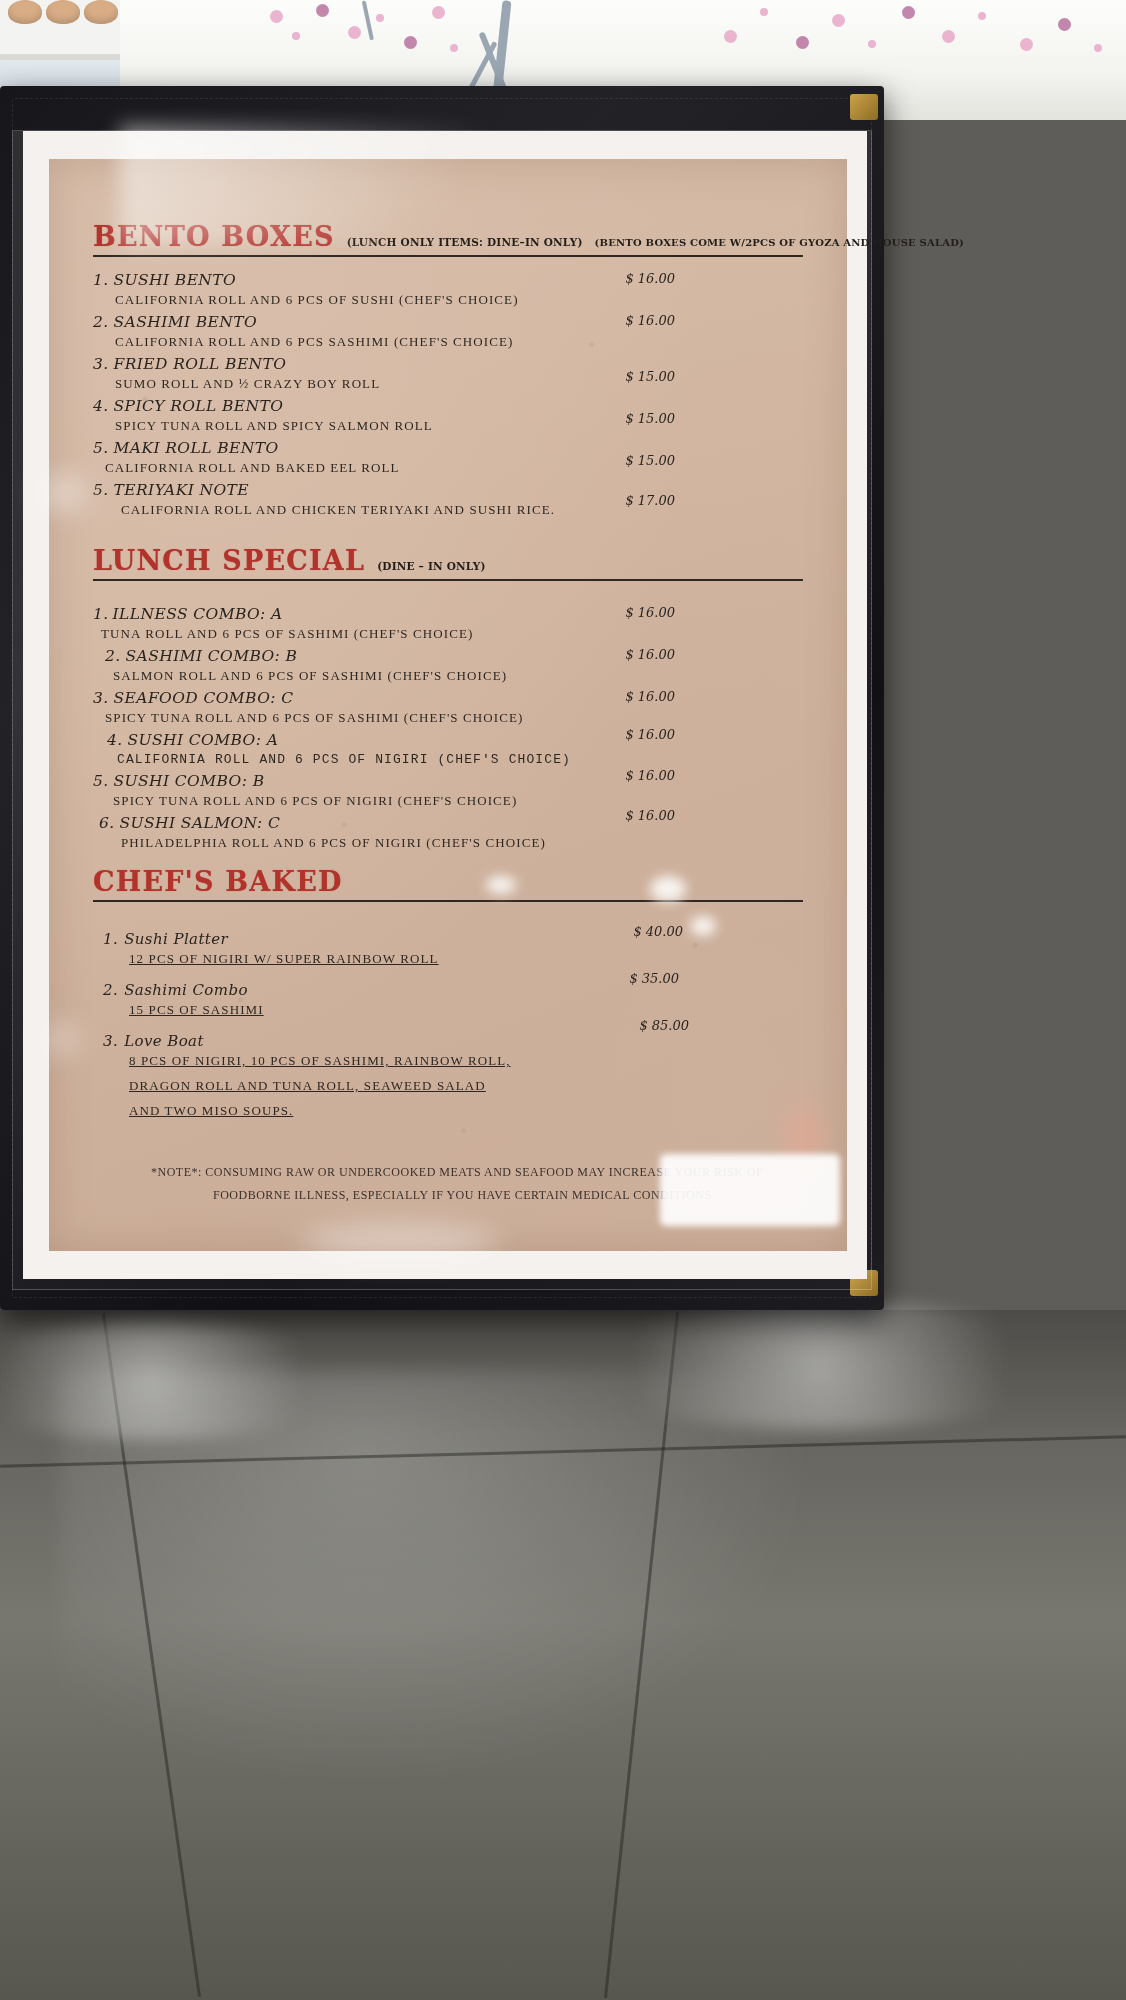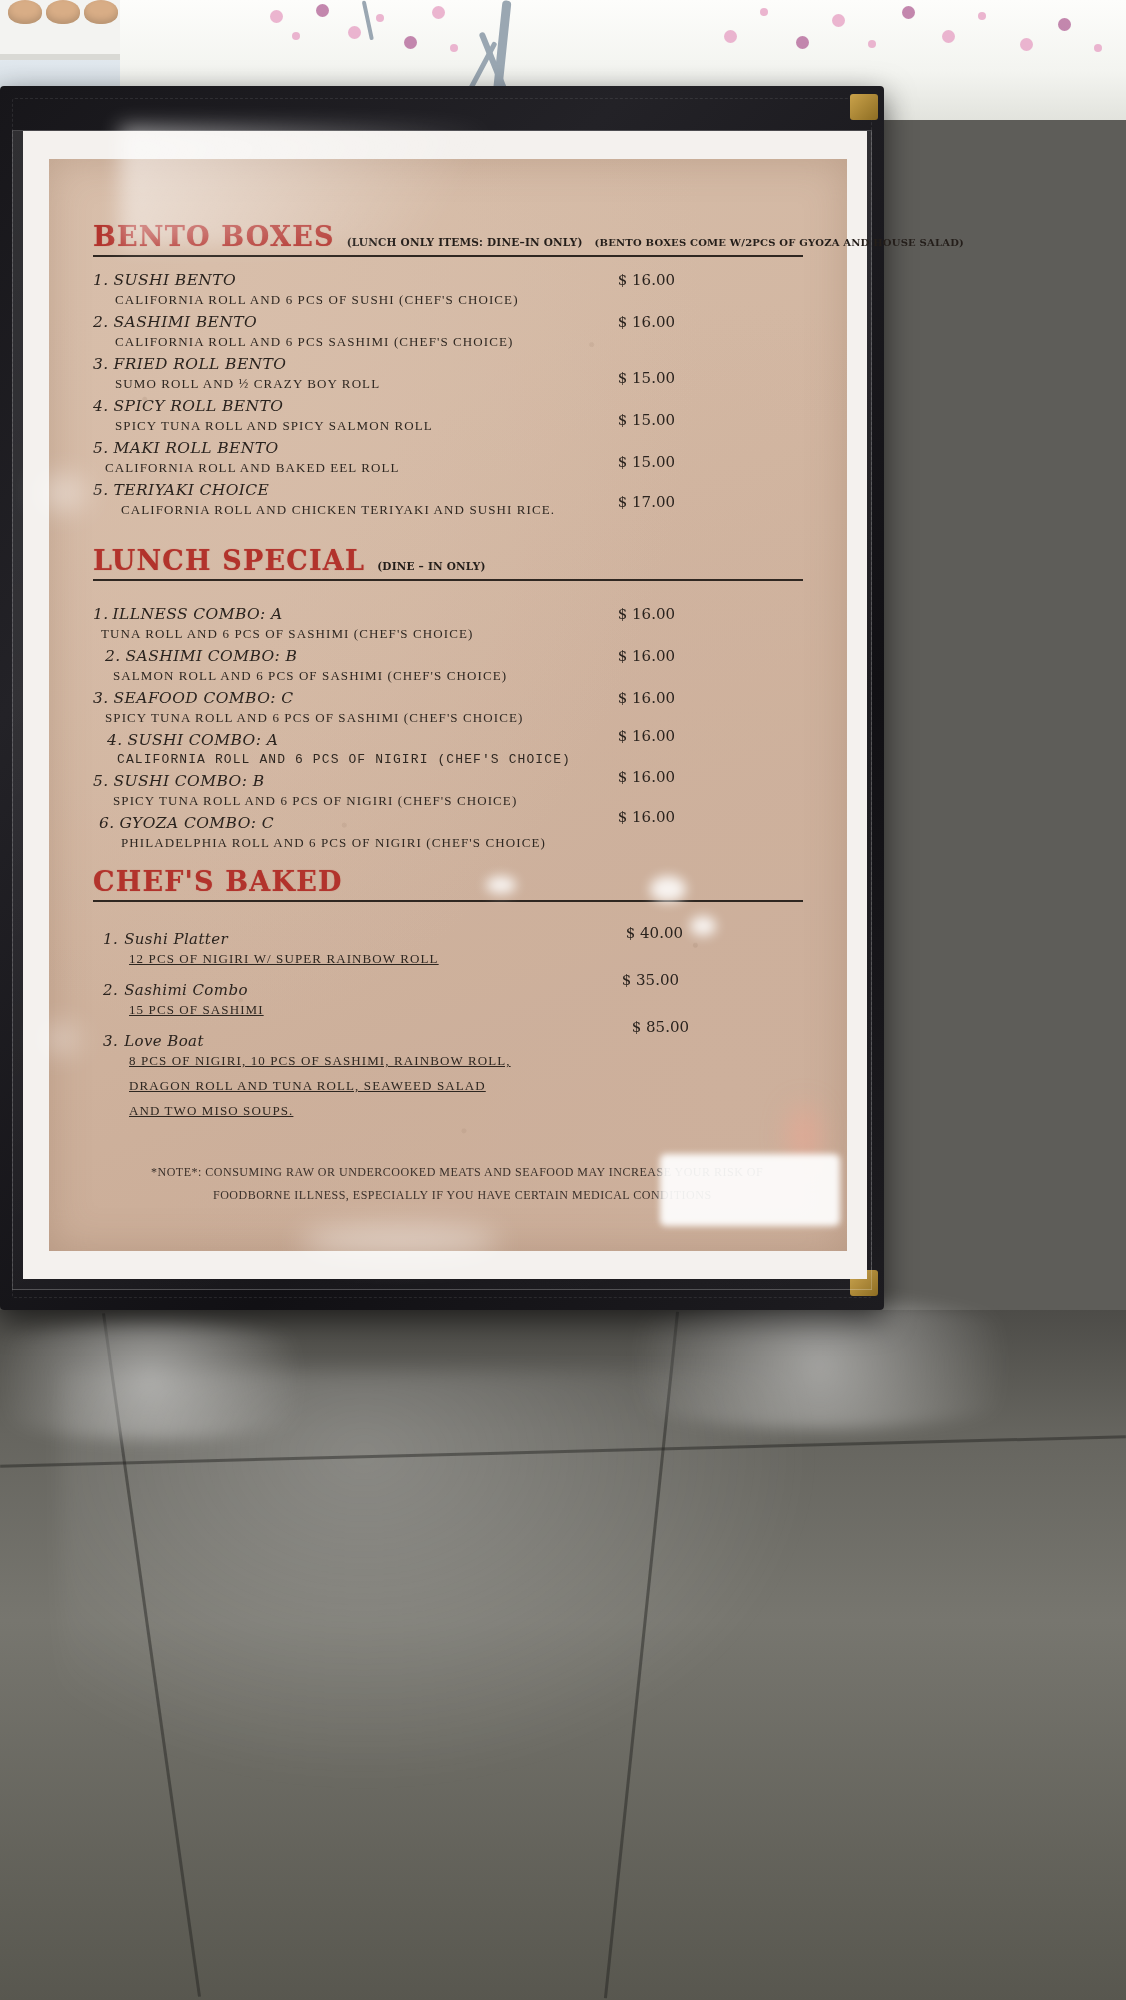--- a/index.html
+++ b/index.html
@@ -150,21 +150,22 @@
     font-style: italic;
     font-size: 15.5px;
     letter-spacing: .4px;
     color: #2a231e;
     flex: 0 0 auto;
   }
   .item-price {
     position: absolute;
     right: 128px;
     font-family: "DejaVu Serif", serif;
-    font-size: 15px;
+    font-style: italic;
+    font-size: 13px;
     color: #2a231e;
     white-space: nowrap;
   }
   .item-desc {
     font-family: "Liberation Serif", serif;
     font-size: 13px;
     letter-spacing: 1.1px;
     color: #2e2721;
     padding-left: 22px;
     margin-top: 3px;
@@ -336,21 +337,21 @@
                 <span class="item-name">5.</span>
                 <span class="item-name" style="padding-left:5px;">MAKI ROLL BENTO</span>
                 <span class="item-price" style="top:14px;">$ 15.00</span>
               </div>
               <div class="item-desc" style="padding-left:12px;">CALIFORNIA ROLL AND BAKED EEL ROLL</div>
             </div>
 
             <div class="item">
               <div class="item-row">
                 <span class="item-name">5.</span>
-                <span class="item-name" style="padding-left:5px;">TERIYAKI CHOICE</span>
+                <span class="item-name" style="padding-left:5px;">TERIYAKI NOTE</span>
                 <span class="item-price" style="top:12px;">$ 17.00</span>
               </div>
               <div class="item-desc" style="padding-left:28px;">CALIFORNIA ROLL AND CHICKEN TERIYAKI AND SUSHI RICE.</div>
             </div>
           </div>
 
           <div class="gap-md"></div>
 
           <div class="section">
             <div class="section-head" style="margin-bottom:24px;">
@@ -399,21 +400,21 @@
                 <span class="item-name">5.</span>
                 <span class="item-name" style="padding-left:5px;">SUSHI COMBO: B</span>
                 <span class="item-price" style="top:-4px;">$ 16.00</span>
               </div>
               <div class="item-desc" style="padding-left:20px;">SPICY TUNA ROLL AND 6 PCS OF NIGIRI (CHEF'S CHOICE)</div>
             </div>
 
             <div class="item">
               <div class="item-row">
                 <span class="item-name" style="padding-left:6px;">6.</span>
-                <span class="item-name" style="padding-left:5px;">GYOZA COMBO: C</span>
+                <span class="item-name" style="padding-left:5px;">SUSHI SALMON: C</span>
                 <span class="item-price" style="top:-6px;">$ 16.00</span>
               </div>
               <div class="item-desc" style="padding-left:28px;">PHILADELPHIA ROLL AND 6 PCS OF NIGIRI (CHEF'S CHOICE)</div>
             </div>
           </div>
 
           <div class="gap-sm"></div>
 
           <div class="section">
             <div class="section-head" style="margin-bottom:28px;">

